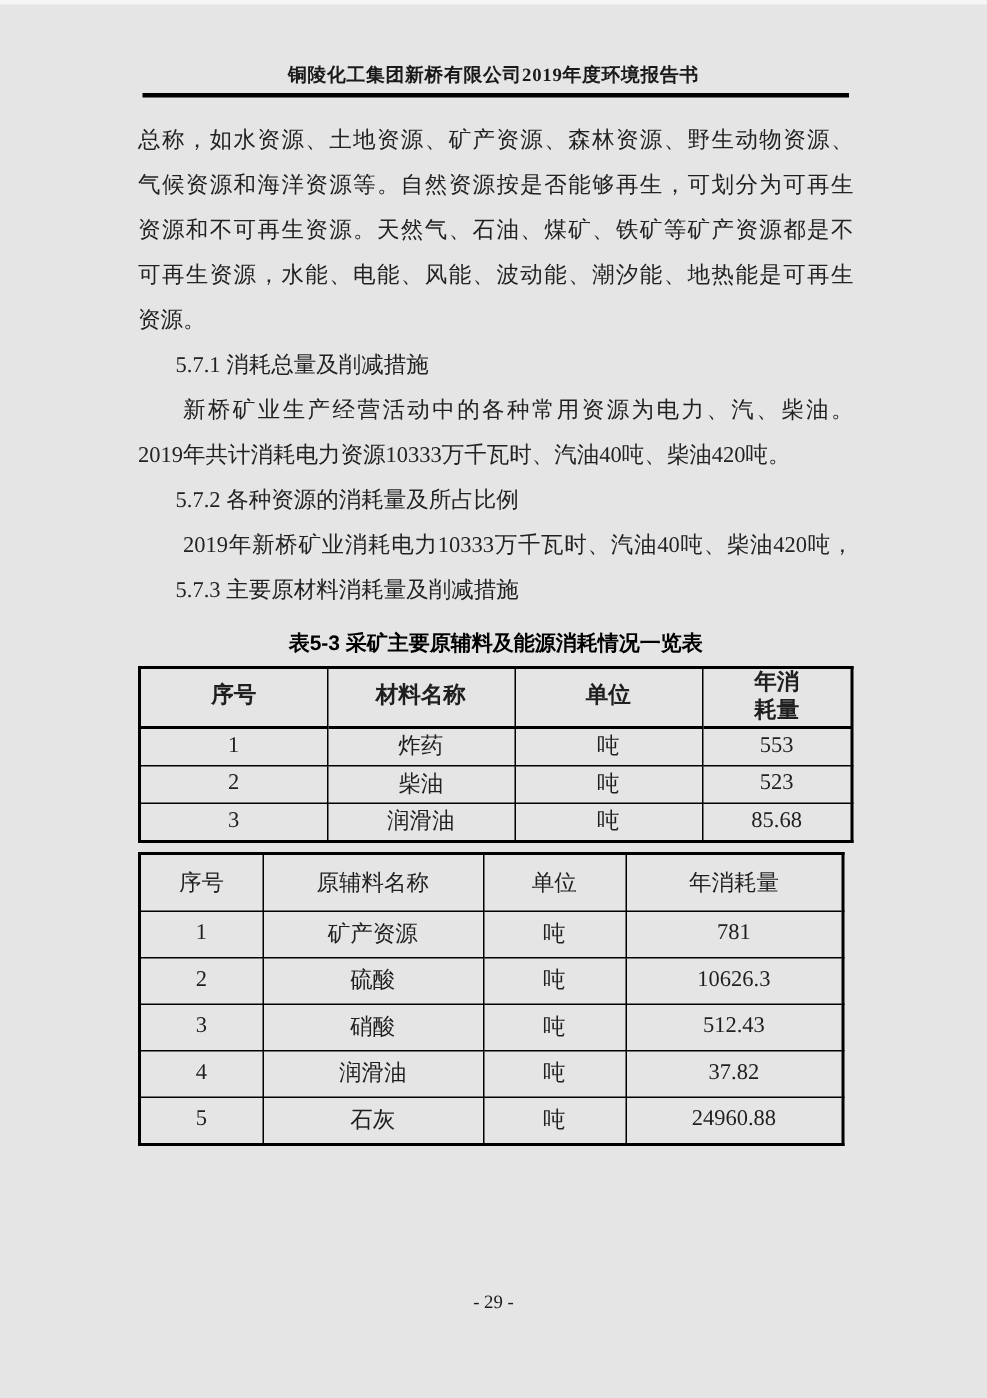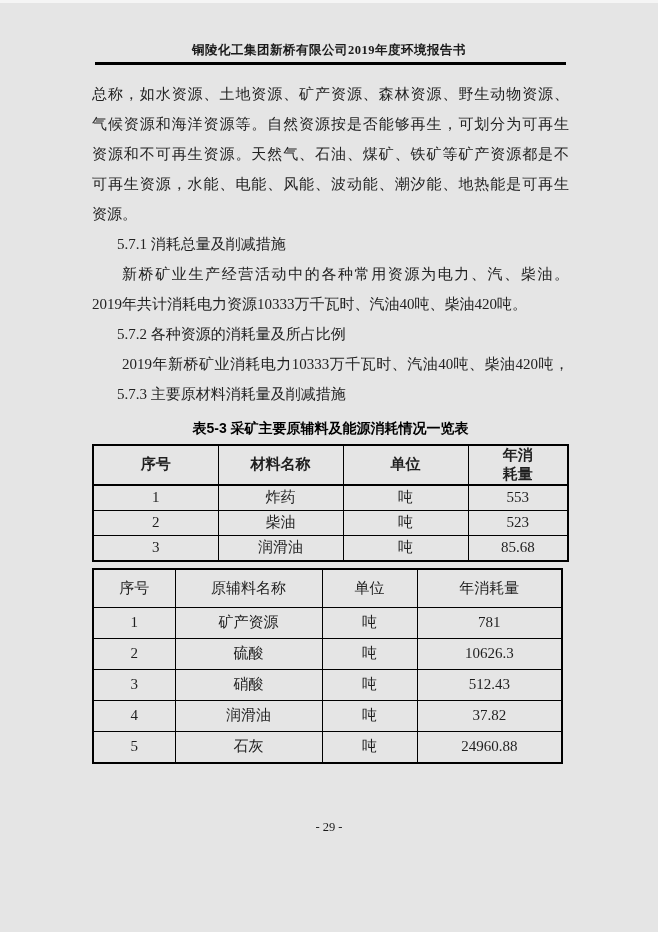--- a/index.html
+++ b/index.html
@@ -104,21 +104,21 @@
     line-height: 1.25;
     text-align: center;
   }
   .valtop {
     vertical-align: top;
     padding-top: 3px;
     line-height: 1.1;
   }
   .page-footer {
     position: absolute;
-    top: 820px;
+    top: 861px;
     left: 0;
     width: 100%;
     text-align: center;
     font-size: 12.5px;
     color: #1a1a1a;
   }
 </style>
 </head>
 <body>
 

